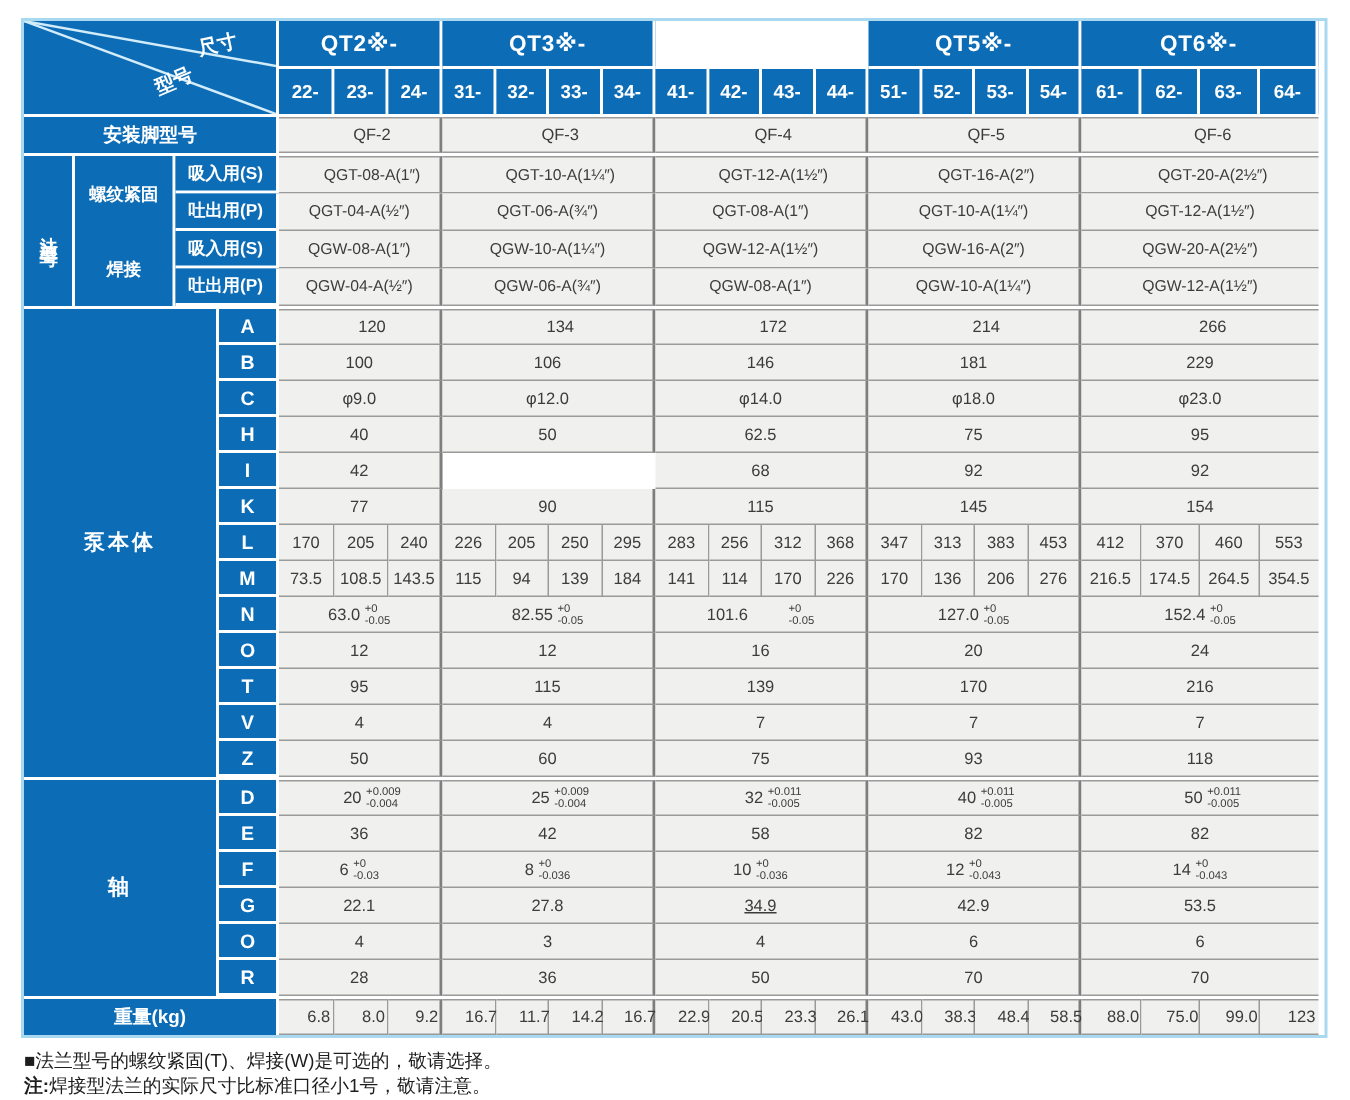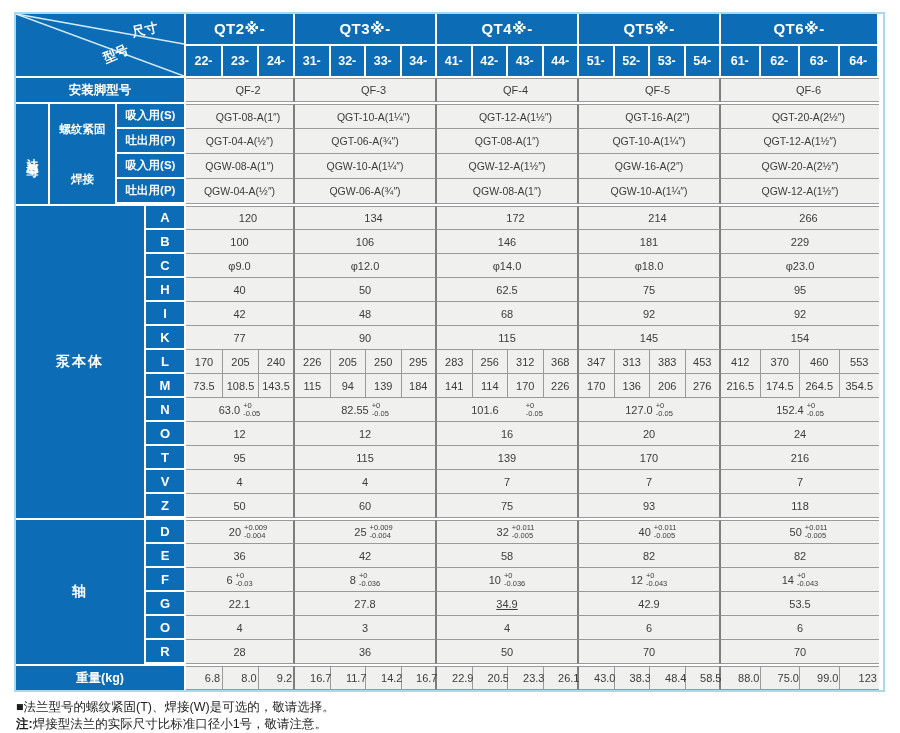--- a/index.html
+++ b/index.html
@@ -83,21 +83,20 @@
       </div>
       <div class="b hgroup" style="grid-area: 1 / 2 / auto / span 3;">QT2※-</div>
       <div class="b hsub" style="grid-area: 2 / 2;">22-</div>
       <div class="b hsub" style="grid-area: 2 / 3;">23-</div>
       <div class="b hsub" style="grid-area: 2 / 4;">24-</div>
       <div class="b hgroup" style="grid-area: 1 / 5 / auto / span 4;">QT3※-</div>
       <div class="b hsub" style="grid-area: 2 / 5;">31-</div>
       <div class="b hsub" style="grid-area: 2 / 6;">32-</div>
       <div class="b hsub" style="grid-area: 2 / 7;">33-</div>
       <div class="b hsub" style="grid-area: 2 / 8;">34-</div>
-      <div class="b hgroup" style="grid-area: 1 / 9 / auto / span 4;">QT4※-</div>
       <div class="b hsub" style="grid-area: 2 / 9;">41-</div>
       <div class="b hsub" style="grid-area: 2 / 10;">42-</div>
       <div class="b hsub" style="grid-area: 2 / 11;">43-</div>
       <div class="b hsub" style="grid-area: 2 / 12;">44-</div>
       <div class="b hgroup" style="grid-area: 1 / 13 / auto / span 4;">QT5※-</div>
       <div class="b hsub" style="grid-area: 2 / 13;">51-</div>
       <div class="b hsub" style="grid-area: 2 / 14;">52-</div>
       <div class="b hsub" style="grid-area: 2 / 15;">53-</div>
       <div class="b hsub" style="grid-area: 2 / 16;">54-</div>
       <div class="b hgroup" style="grid-area: 1 / 17 / auto / span 4;">QT6※-</div>
@@ -164,21 +163,20 @@
       <div class="vcell gb" style="grid-area: 3 / 14 / auto / span 4;">φ18.0</div>
       <div class="vcell last" style="grid-area: 3 / 18 / auto / span 4;">φ23.0</div>
       <div class="b chip" style="grid-area: 4 / 2;">H</div>
       <div class="vcell gb" style="grid-area: 4 / 3 / auto / span 3;">40</div>
       <div class="vcell gb" style="grid-area: 4 / 6 / auto / span 4;">50</div>
       <div class="vcell gb" style="grid-area: 4 / 10 / auto / span 4;">62.5</div>
       <div class="vcell gb" style="grid-area: 4 / 14 / auto / span 4;">75</div>
       <div class="vcell last" style="grid-area: 4 / 18 / auto / span 4;">95</div>
       <div class="b chip" style="grid-area: 5 / 2;">I</div>
       <div class="vcell gb" style="grid-area: 5 / 3 / auto / span 3;">42</div>
-      <div class="vcell gb" style="grid-area: 5 / 6 / auto / span 4;">48</div>
       <div class="vcell gb" style="grid-area: 5 / 10 / auto / span 4;">68</div>
       <div class="vcell gb" style="grid-area: 5 / 14 / auto / span 4;">92</div>
       <div class="vcell last" style="grid-area: 5 / 18 / auto / span 4;">92</div>
       <div class="b chip" style="grid-area: 6 / 2;">K</div>
       <div class="vcell gb" style="grid-area: 6 / 3 / auto / span 3;">77</div>
       <div class="vcell gb" style="grid-area: 6 / 6 / auto / span 4;">90</div>
       <div class="vcell gb" style="grid-area: 6 / 10 / auto / span 4;">115</div>
       <div class="vcell gb" style="grid-area: 6 / 14 / auto / span 4;">145</div>
       <div class="vcell last" style="grid-area: 6 / 18 / auto / span 4;">154</div>
       <div class="b chip" style="grid-area: 7 / 2;">L</div>

